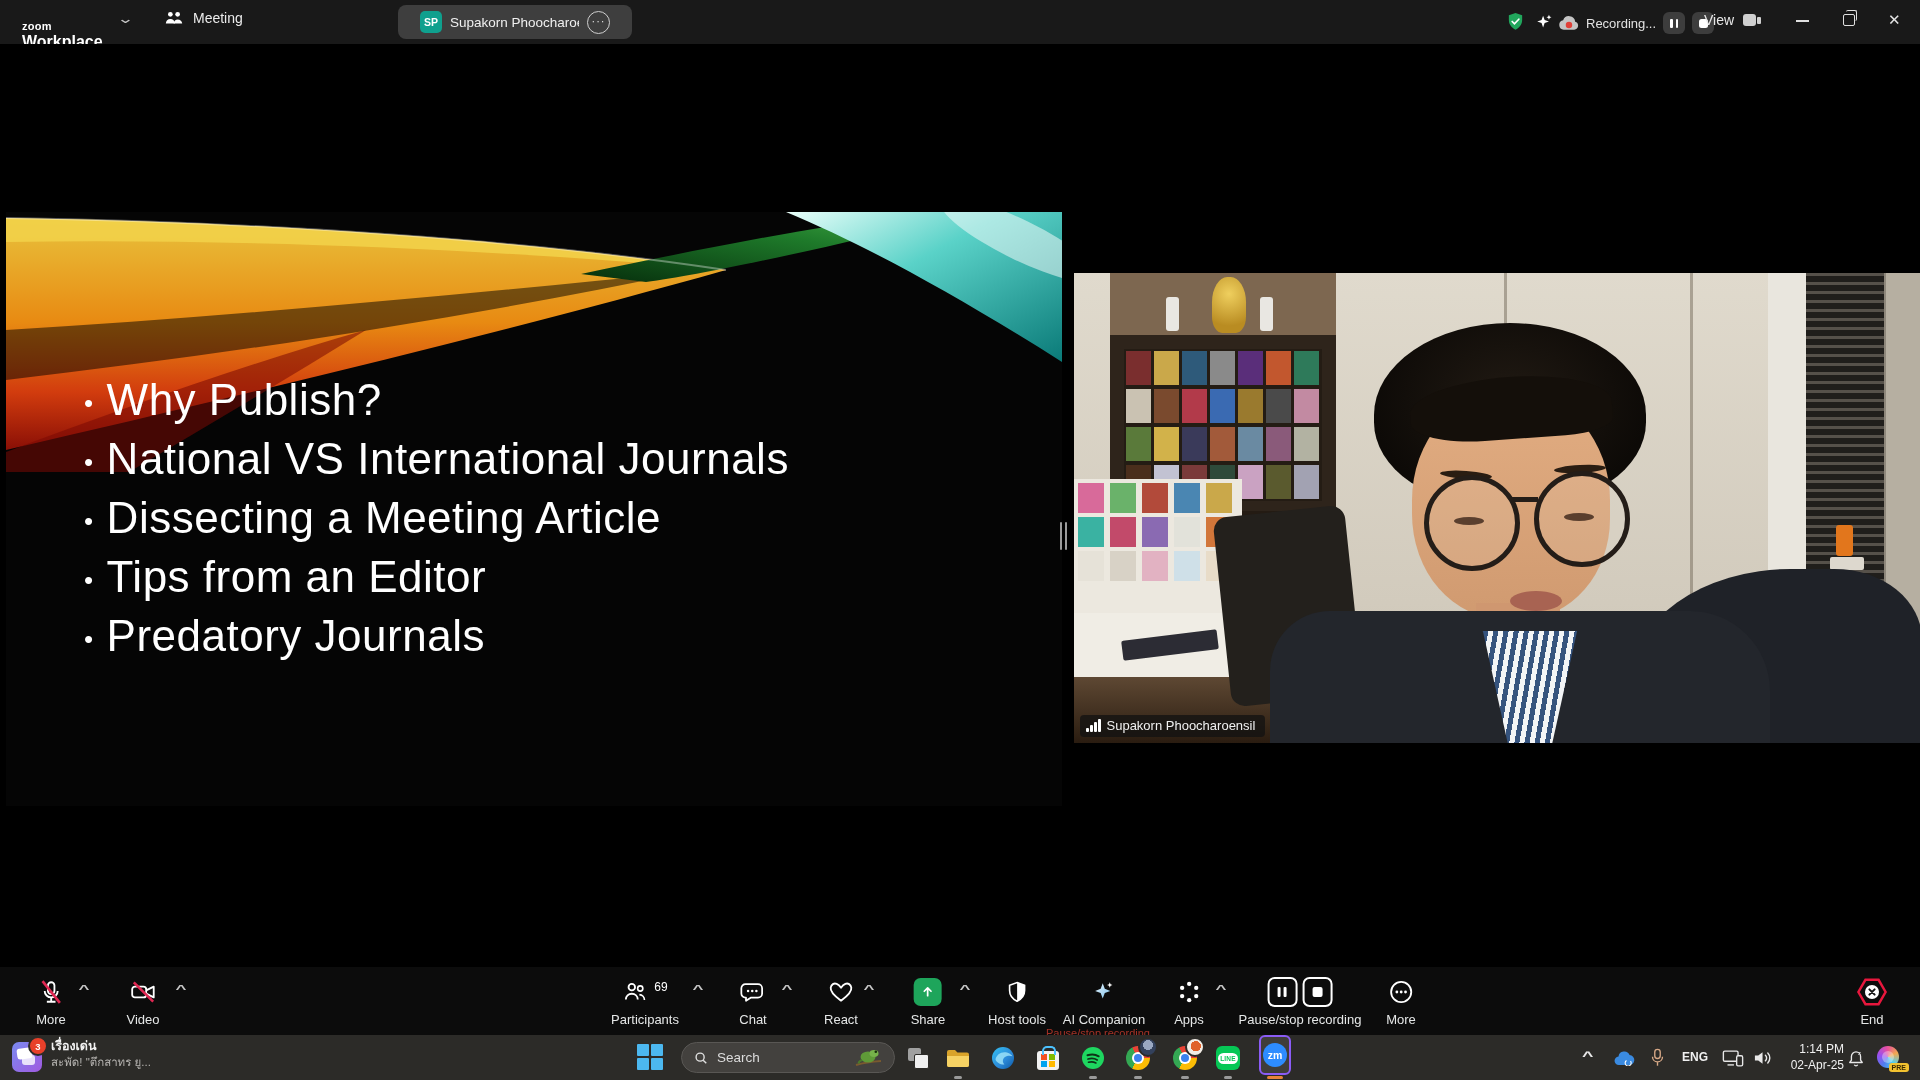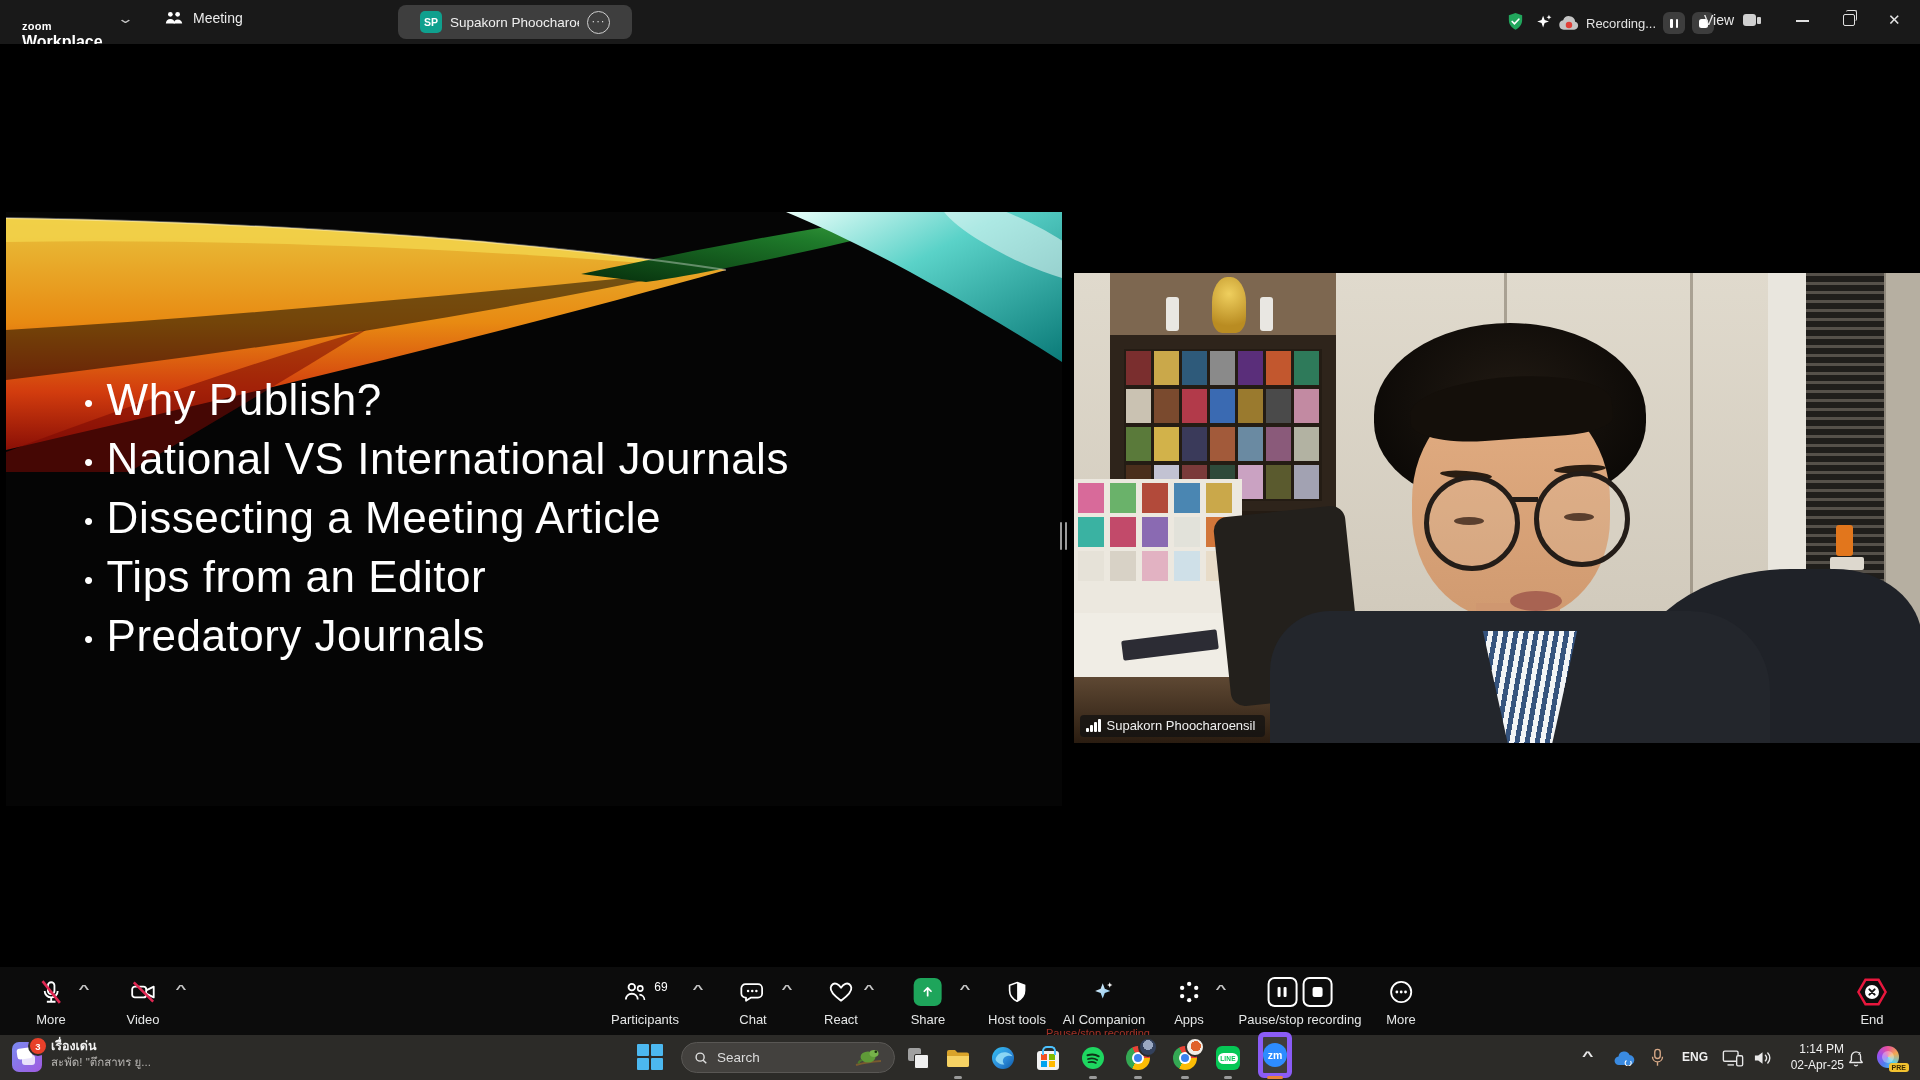--- a/index.html
+++ b/index.html
@@ -113,21 +113,21 @@
   .toast-s{font-size:11.5px;color:#b5b3b0;line-height:1.3;}
   .startbtn{left:636px;top:8px;width:28px;height:28px;display:grid;grid-template-columns:12px 12px;
     grid-template-rows:12px 12px;gap:2px;place-content:center;}
   .startbtn i{background:#4cb8f0;border-radius:1px;}
   .search{left:681px;top:7px;width:214px;height:31px;border-radius:16px;background:#43413e;border:1px solid #595754;
     display:flex;align-items:center;gap:9px;padding:0 12px;box-sizing:border-box;color:#dcdcdc;font-size:13.5px;}
   .search .spacer{flex:1;}
   .tb-ic{top:7px;width:32px;height:32px;transform:translateX(-50%);display:flex;align-items:center;justify-content:center;}
   .ind{top:41px;width:8px;height:3px;border-radius:2px;background:#9a9a9a;transform:translateX(-50%);}
   .ind.active{width:16px;background:#e8833a;}
-  .zoomapp{width:40px;height:36px;background:#3f3d3a;border:5px solid #8b5cf6;border-radius:6px;
+  .zoomapp{width:40px;height:36px;background:#3f3d3a;border:2px solid #8b5cf6;border-radius:6px;
     display:flex;align-items:center;justify-content:center;}
   .zmcirc{width:24px;height:24px;border-radius:50%;background:#2D8CFF;color:#fff;font-size:10.5px;font-weight:700;
     display:flex;align-items:center;justify-content:center;}
   .chrome{width:24px;height:24px;border-radius:50%;position:relative;
     background:conic-gradient(from -30deg,#ea4335 0 120deg,#fbbc05 0 240deg,#34a853 0 360deg);}
   .chrome::before{content:"";position:absolute;left:6px;top:6px;width:12px;height:12px;border-radius:50%;background:#fff;}
   .chrome::after{content:"";position:absolute;left:8px;top:8px;width:8px;height:8px;border-radius:50%;background:#3b82ef;}
   .avatar{position:absolute;right:-4px;top:-5px;width:16px;height:16px;border-radius:50%;border:2px solid #2c2b28;}
   .lineapp{width:24px;height:24px;border-radius:6px;background:#06c755;display:flex;align-items:center;justify-content:center;}
   .lineapp b{background:#fff;border-radius:6px;padding:2px 2.5px;font-size:6.5px;color:#06c755;letter-spacing:.2px;}

